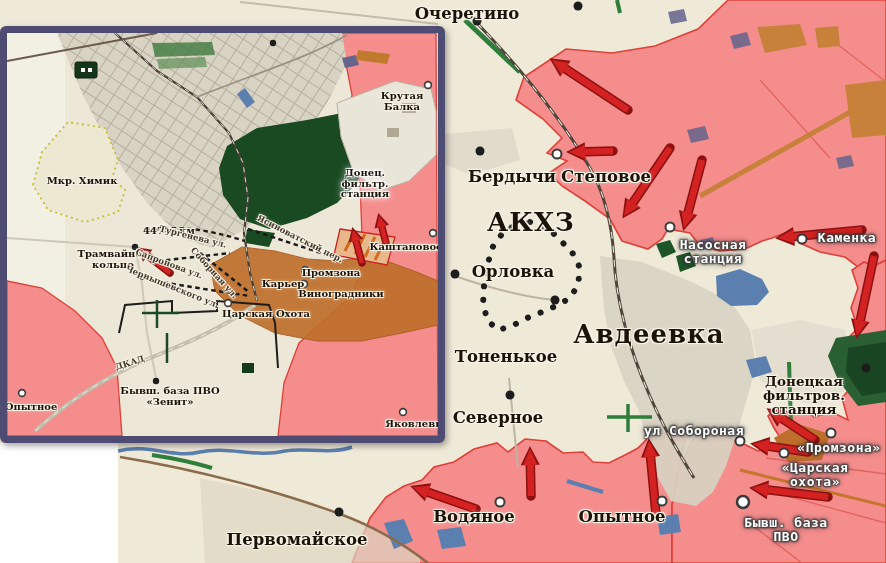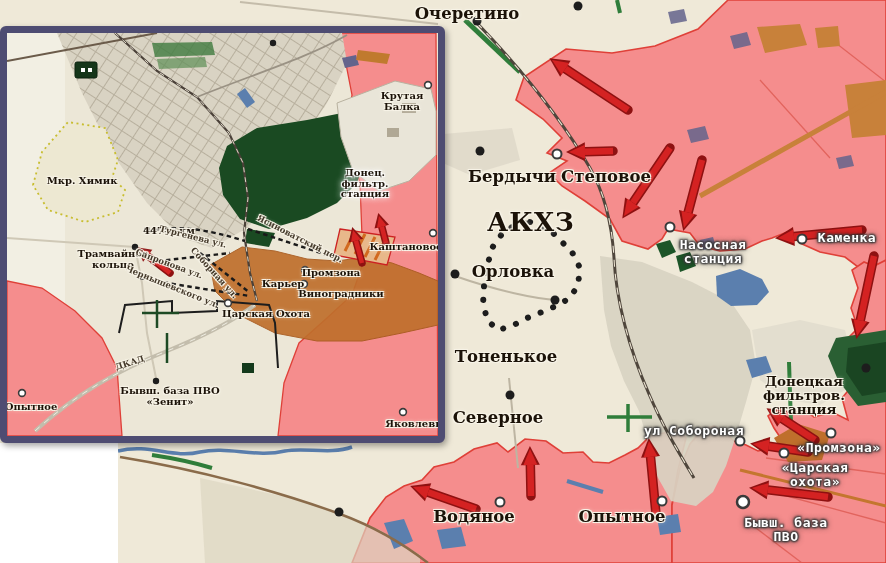--- a/index.html
+++ b/index.html
@@ -211,34 +211,36 @@
         <circle cx="743" cy="502" r="6" fill="#ffffff" stroke="#3a3a3a" stroke-width="2.5"></circle>
       </g>
   </svg>
 
   <div class="labels" id="main-labels">
       <div class="lbl town" style="left: 467px; top: 14px; transform: translate(-50%, -50%) rotate(0deg);">Очеретино</div>
       <div class="lbl town" style="left: 512px; top: 177px; transform: translate(-50%, -50%) rotate(0deg);">Бердычи</div>
       <div class="lbl town" style="left: 606px; top: 177px; transform: translate(-50%, -50%) rotate(0deg);">Степовое</div>
       <div class="lbl city" style="left: 531px; top: 223px; transform: translate(-50%, -50%) rotate(0deg);">АКХЗ</div>
       <div class="lbl town" style="left: 513px; top: 272px; transform: translate(-50%, -50%) rotate(0deg);">Орловка</div>
+      <div class="lbl city" style="left: 649px; top: 335px; transform: translate(-50%, -50%) rotate(0deg);">Авдеевка</div>
       <div class="lbl town" style="left: 506px; top: 357px; transform: translate(-50%, -50%) rotate(0deg);">Тоненькое</div>
       <div class="lbl obj" style="left: 713px; top: 252px; transform: translate(-50%, -50%) rotate(0deg);">Насосная
 станция</div>
       <div class="lbl obj" style="left: 847px; top: 238px; transform: translate(-50%, -50%) rotate(0deg);">Каменка</div>
       <div class="lbl town-sm" style="left: 804px; top: 365px; transform: translate(-50%, -50%) rotate(0deg); margin-top: 30px;">Донецкая
 фильтров.
 станция</div>
       <div class="lbl town" style="left: 498px; top: 418px; transform: translate(-50%, -50%) rotate(0deg);">Северное</div>
       <div class="lbl obj" style="left: 694px; top: 431px; transform: translate(-50%, -50%) rotate(0deg);">ул Собороная</div>
       <div class="lbl obj" style="left: 839px; top: 448px; transform: translate(-50%, -50%) rotate(0deg);">«Промзона»</div>
       <div class="lbl obj" style="left: 815px; top: 475px; transform: translate(-50%, -50%) rotate(0deg);">«Царская охота»</div>
       <div class="lbl obj" style="left: 786px; top: 530px; transform: translate(-50%, -50%) rotate(0deg);">Бывш. база ПВО</div>
       <div class="lbl town" style="left: 474px; top: 517px; transform: translate(-50%, -50%) rotate(0deg);">Водяное</div>
       <div class="lbl town" style="left: 622px; top: 517px; transform: translate(-50%, -50%) rotate(0deg);">Опытное</div>
+      <div class="lbl town" style="left: 297px; top: 540px; transform: translate(-50%, -50%) rotate(0deg);">Первомайское</div>
     </div>
 
   <div id="inset">
     <div id="inset-inner">
       <svg id="inset-map" width="431" height="403" viewBox="0 0 431 403" style="position:absolute;left:0;top:0">
         <defs>
           <pattern id="grid" width="13" height="13" patternUnits="userSpaceOnUse" patternTransform="rotate(33)">
             <path d="M0,6.5 H13 M6.5,0 V13" stroke="#b7af9d" stroke-width="1" fill="none"></path>
           </pattern>
         </defs>

